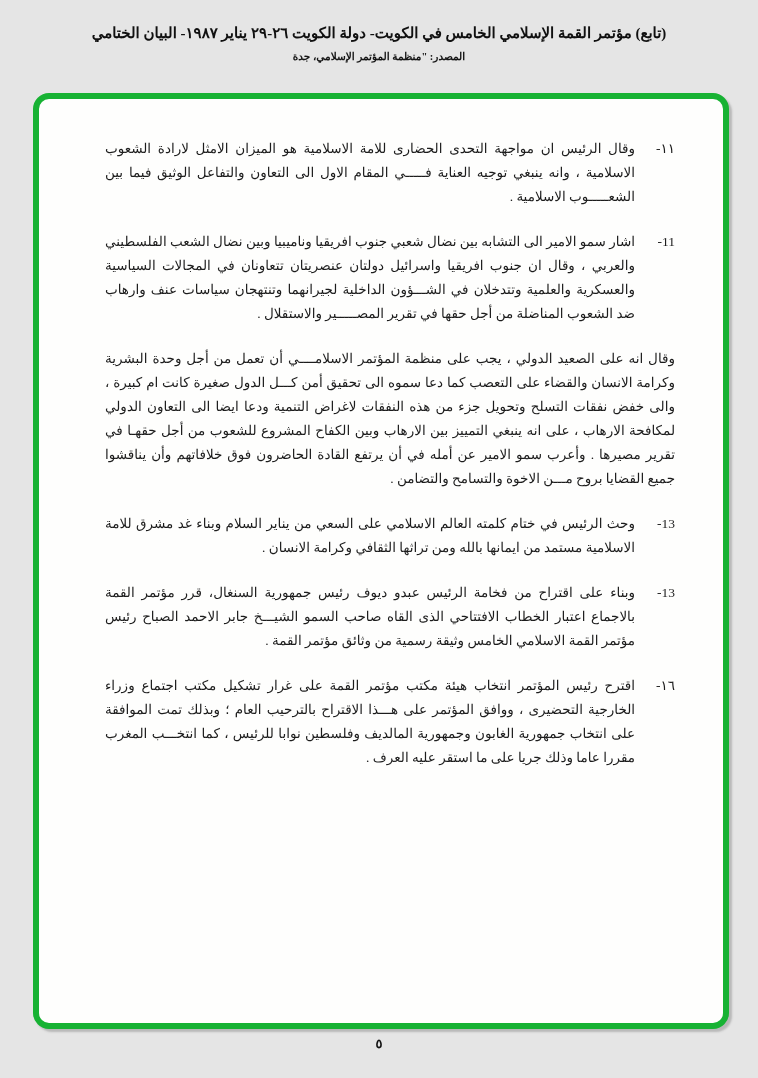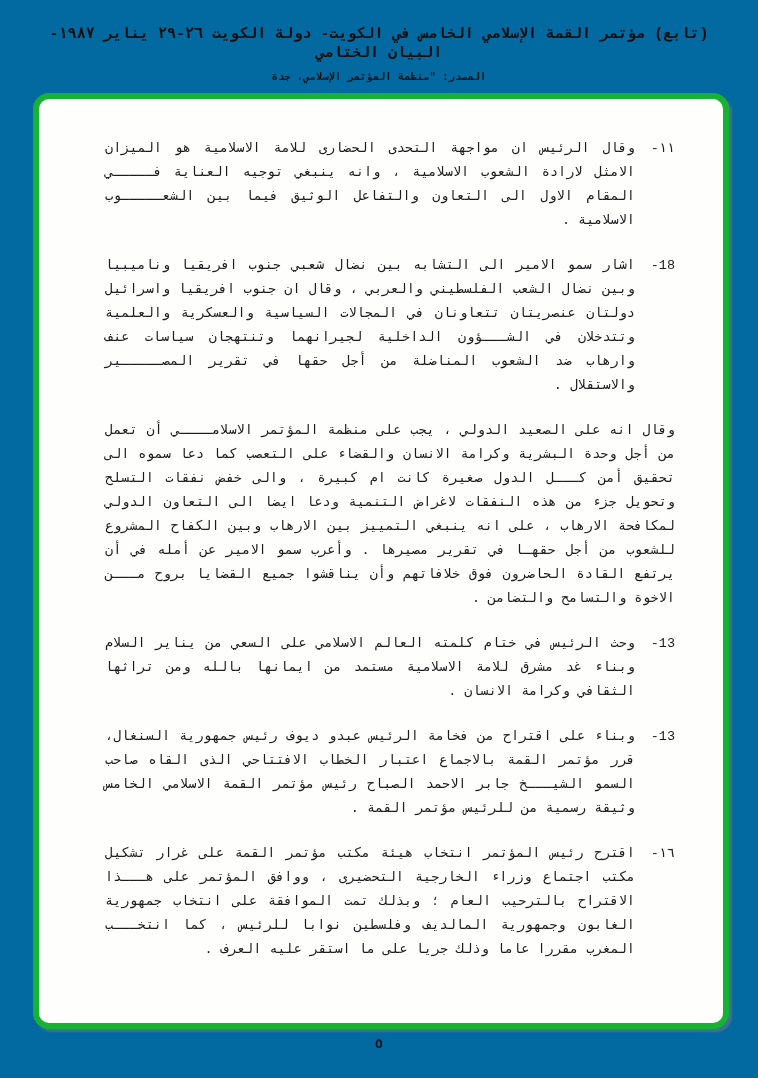--- a/index.html
+++ b/index.html
@@ -1,20 +1,20 @@
 <!DOCTYPE html>
 <html lang="ar"><head>
 <meta charset="utf-8">
 <style>
   html,body { margin:0; padding:0; background:#ffffff; }
   .page {
     position:relative;
     width:758px; height:1078px;
-    background:#0369a1;
-    font-family:Liberation Mono, monospace;
+    background:#e5e5e5;
+    font-family:Liberation Serif, serif;
     overflow:hidden;
   }
   .header {
     position:absolute; top:24px; left:0; right:0;
     text-align:center; direction:rtl; color:#101010;
   }
   .header-title {
     font-size:15px; font-weight:bold; letter-spacing:0;
     padding:0 40px;
   }
@@ -72,36 +72,36 @@
 
   <div class="content-box">
     <div class="paragraphs">
 
       <div class="para">
         <span class="para-num">١١-</span>
         <div class="para-text">وقال الرئيس ان مواجهة التحدى الحضارى للامة الاسلامية هو الميزان الامثل لارادة الشعوب الاسلامية ، وانه ينبغي توجيه العناية فـــــي المقام الاول الى التعاون والتفاعل الوثيق فيما بين الشعـــــوب الاسلامية .</div>
       </div>
 
       <div class="para">
-        <span class="para-num">18-</span>
+        <span class="para-num">11-</span>
         <div class="para-text">اشار سمو الامير الى التشابه بين نضال شعبي جنوب افريقيا وناميبيا وبين نضال الشعب الفلسطيني والعربي ، وقال ان جنوب افريقيا واسرائيل دولتان عنصريتان تتعاونان في المجالات السياسية والعسكرية والعلمية وتتدخلان في الشـــؤون الداخلية لجيرانهما وتنتهجان سياسات عنف وارهاب ضد الشعوب المناضلة من أجل حقها في تقرير المصـــــير والاستقلال .</div>
       </div>
 
       <div class="para">
         <div class="para-text">وقال انه على الصعيد الدولي ، يجب على منظمة المؤتمر الاسلامــــي أن تعمل من أجل وحدة البشرية وكرامة الانسان والقضاء على التعصب كما دعا سموه الى تحقيق أمن كـــل الدول صغيرة كانت ام كبيرة ، والى خفض نفقات التسلح وتحويل جزء من هذه النفقات لاغراض التنمية ودعا ايضا الى التعاون الدولي لمكافحة الارهاب ، على انه ينبغي التمييز بين الارهاب وبين الكفاح المشروع للشعوب من أجل حقهـا في تقرير مصيرها . وأعرب سمو الامير عن أمله في أن يرتفع القادة الحاضرون فوق خلافاتهم وأن يناقشوا جميع القضايا بروح مـــن الاخوة والتسامح والتضامن .</div>
       </div>
 
       <div class="para">
         <span class="para-num">13-</span>
         <div class="para-text">وحث الرئيس في ختام كلمته العالم الاسلامي على السعي من يناير السلام وبناء غد مشرق للامة الاسلامية مستمد من ايمانها بالله ومن تراثها الثقافي وكرامة الانسان .</div>
       </div>
 
       <div class="para">
         <span class="para-num">13-</span>
-        <div class="para-text">وبناء على اقتراح من فخامة الرئيس عبدو ديوف رئيس جمهورية السنغال، قرر مؤتمر القمة بالاجماع اعتبار الخطاب الافتتاحي الذى القاه صاحب السمو الشيـــخ جابر الاحمد الصباح رئيس مؤتمر القمة الاسلامي الخامس وثيقة رسمية من للرئيس مؤتمر القمة .</div>
+        <div class="para-text">وبناء على اقتراح من فخامة الرئيس عبدو ديوف رئيس جمهورية السنغال، قرر مؤتمر القمة بالاجماع اعتبار الخطاب الافتتاحي الذى القاه صاحب السمو الشيـــخ جابر الاحمد الصباح رئيس مؤتمر القمة الاسلامي الخامس وثيقة رسمية من وثائق مؤتمر القمة .</div>
       </div>
 
       <div class="para">
         <span class="para-num">١٦-</span>
         <div class="para-text">اقترح رئيس المؤتمر انتخاب هيئة مكتب مؤتمر القمة على غرار تشكيل مكتب اجتماع وزراء الخارجية التحضيرى ، ووافق المؤتمر على هـــذا الاقتراح بالترحيب العام ؛ وبذلك تمت الموافقة على انتخاب جمهورية الغابون وجمهورية المالديف وفلسطين نوابا للرئيس ، كما انتخـــب المغرب مقررا عاما وذلك جريا على ما استقر عليه العرف .</div>
       </div>
 
     </div>
   </div>
 

